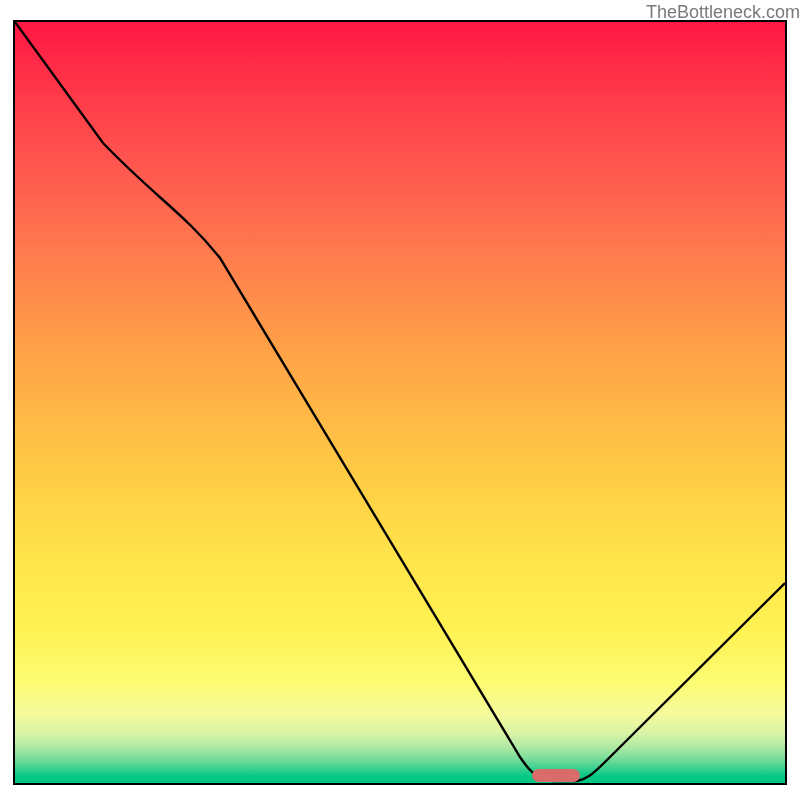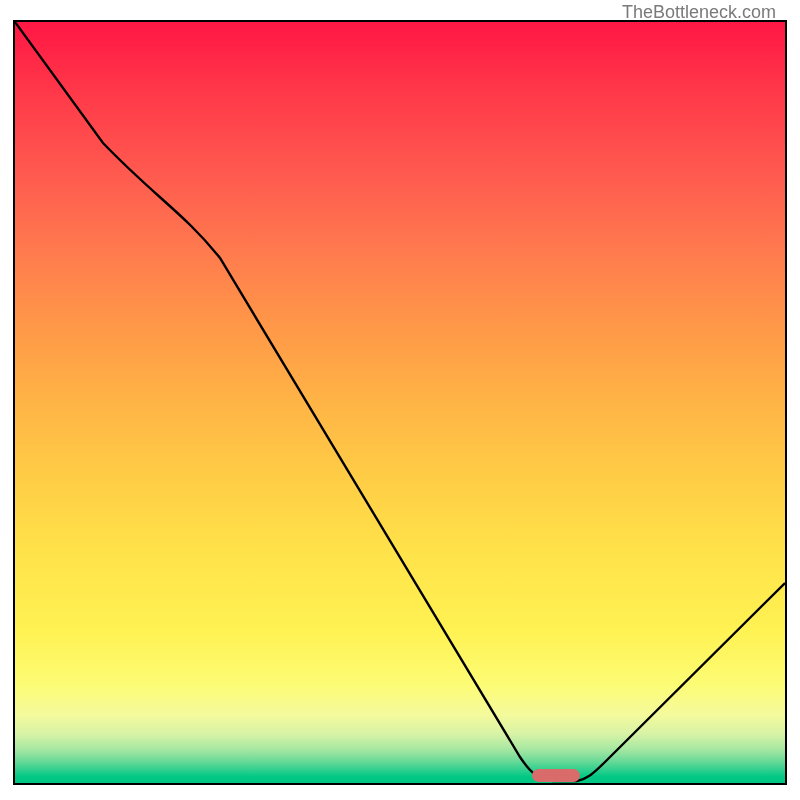--- a/index.html
+++ b/index.html
@@ -60,21 +60,21 @@
     width: 48px;
     height: 13px;
     background: #d96b6b;
     border-radius: 7px;
     left: 517px;
     top: 747px;
   }
   .watermark {
     position: absolute;
     top: 2px;
-    right: 24px;
+    right: 0;
     font-family: Arial, Helvetica, sans-serif;
     font-size: 18px;
     color: #7a7a7a;
     font-weight: 500;
   }
 </style>
 </head>
 <body>
 
 <div class="frame">

